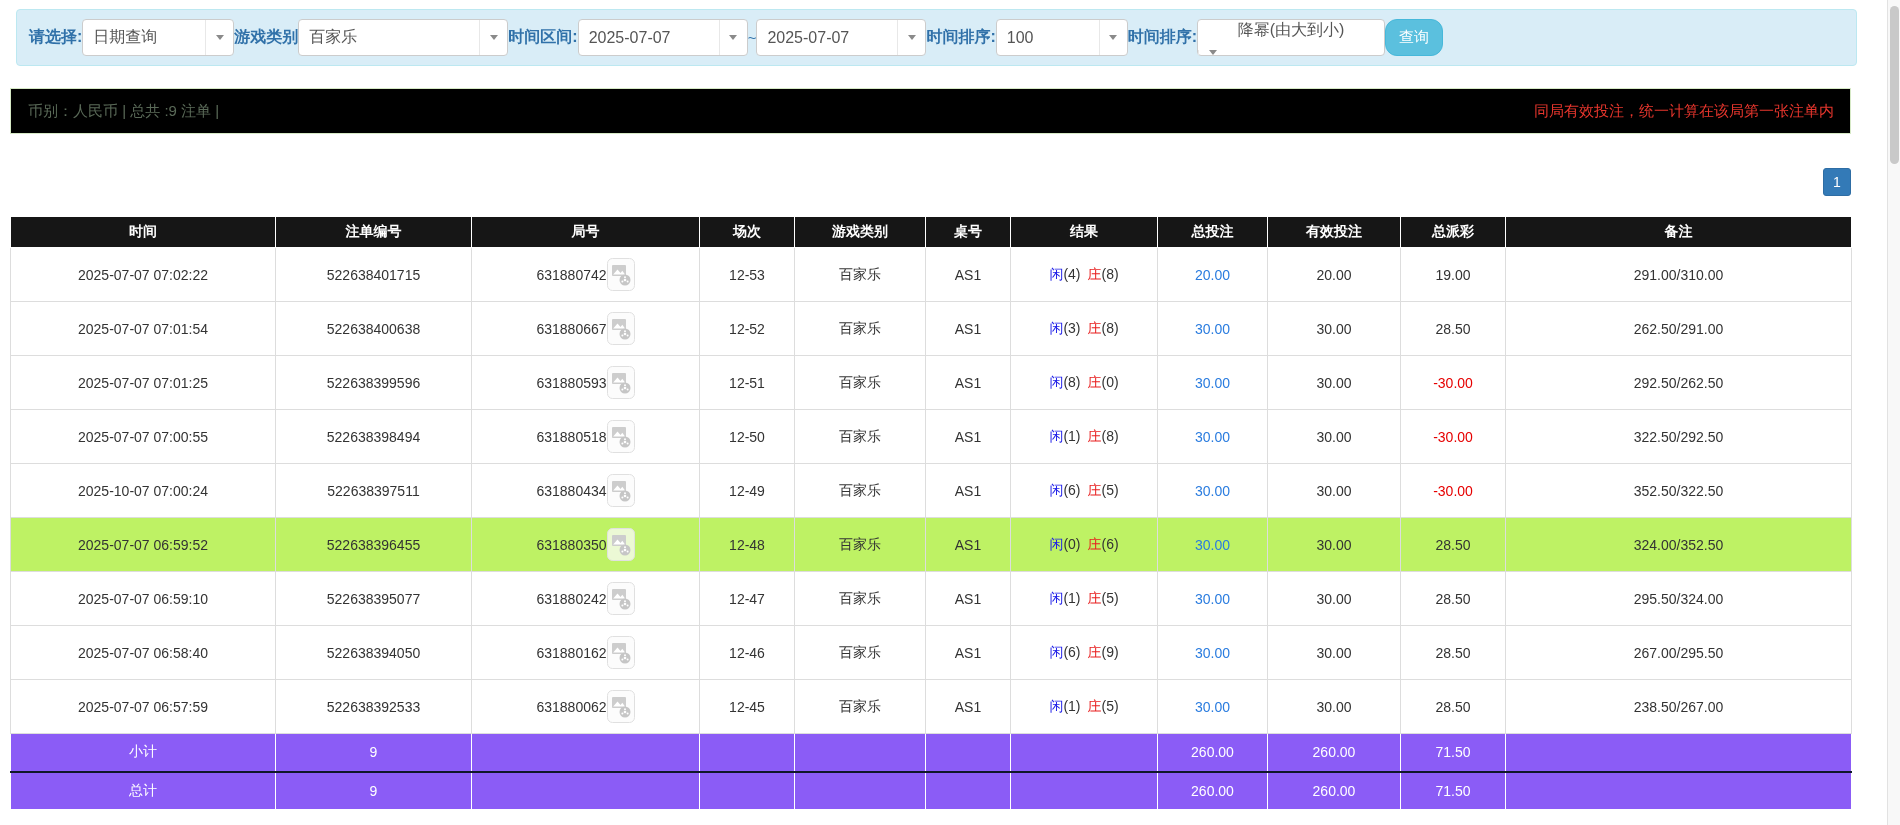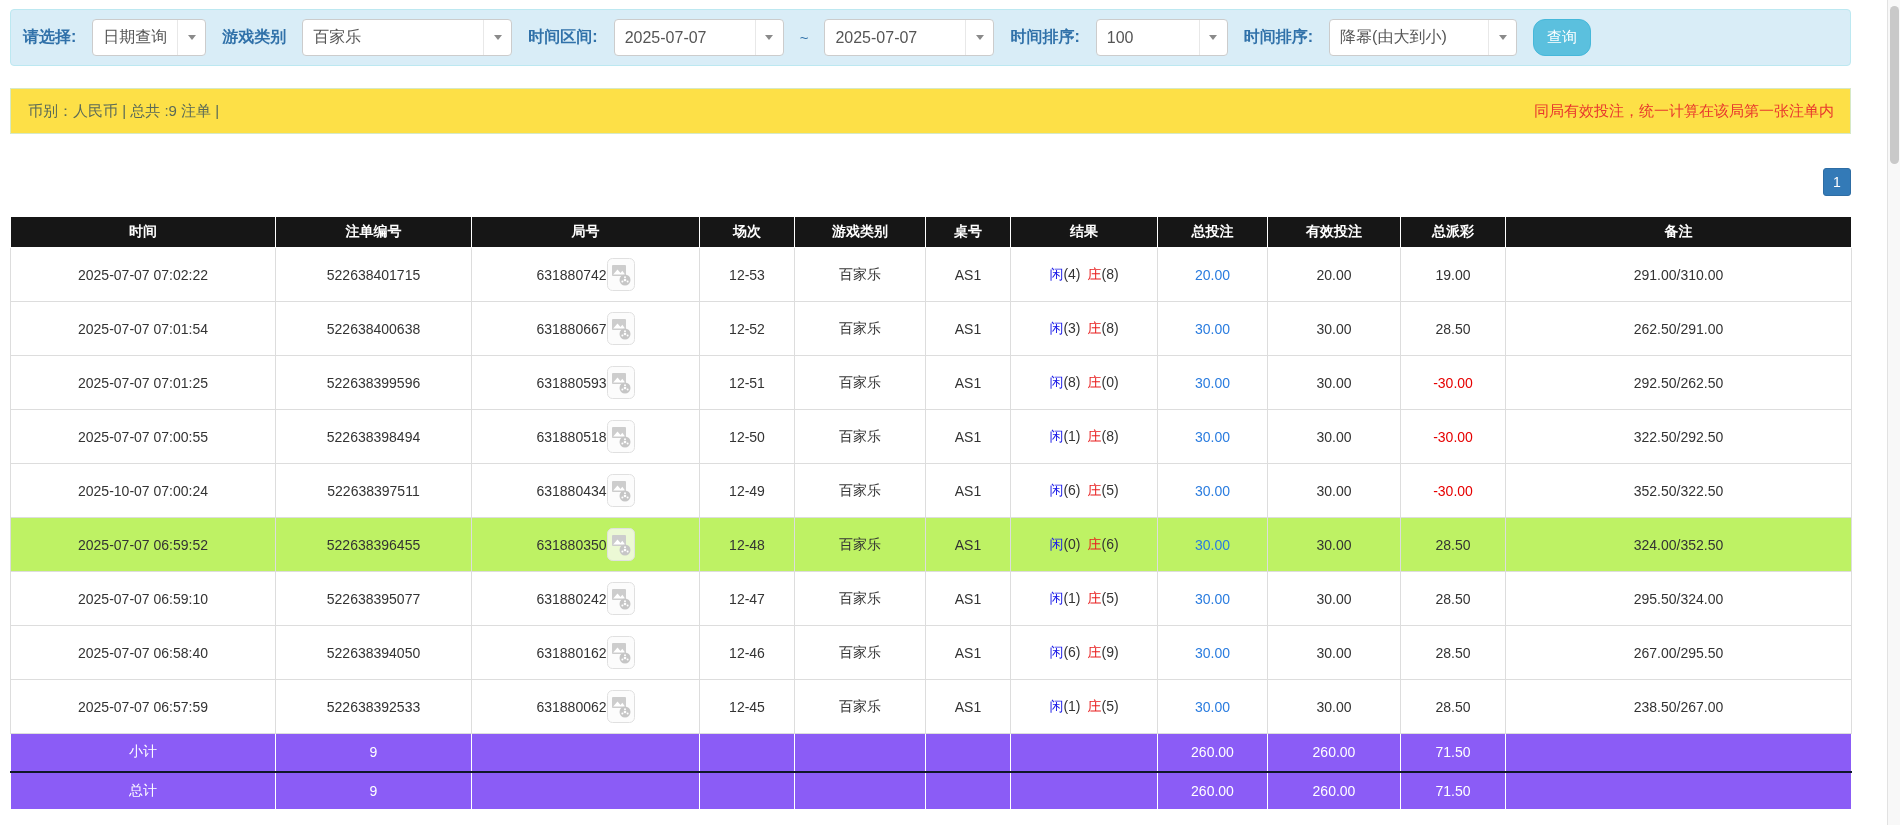--- a/index.html
+++ b/index.html
@@ -7,57 +7,57 @@
   body {
     position: relative;
     background: #fff;
     font-family: "Liberation Sans", "DejaVu Sans", sans-serif;
     overflow: hidden;
     color: #333;
   }
 
   
   .filterbar {
-    position: absolute; left: 10px; top: 9px;
+    position: absolute; left: 16px; top: 9px;
     width: 1841px; height: 57px;
     background: #d9edf7;
     border: 1px solid #bce8f1;
     border-radius: 4px;
     display: flex; align-items: center;
-    padding: 0 12px; gap: 16px;
+    padding: 0 12px; gap: 0;
   }
   .flabel { color: #3071a9; font-weight: bold; font-size: 16px; white-space: nowrap; }
   .tilde  { color: #3071a9; font-size: 15px; }
   .combo {
     background: #fff; border: 1px solid #ccc; border-radius: 4px;
     height: 37px; display: flex; align-items: center; cursor: pointer;
   }
   .combo-text { flex: 1; padding: 0 10px; font-size: 16px; color: #555; white-space: nowrap; overflow: hidden; }
   .combo-arrow {
     width: 28px; align-self: stretch; border-left: 1px solid #e8e8e8;
     display: flex; align-items: center; justify-content: center;
   }
   .combo-arrow::after {
     content: ''; display: block;
     border-left: 4px solid transparent; border-right: 4px solid transparent;
     border-top: 5px solid #8a8a8a;
   }
-  .w-select { width: 114px; } .w-game { width: 210px; } .w-date { width: 170px; }
-  .w-size { width: 132px; } .w-sort { width: 188px; }
+  .w-select { width: 152px; } .w-game { width: 210px; } .w-date { width: 170px; }
+  .w-size { width: 132px; } .w-sort { width: 188px; flex-direction: column; }
   .search-btn {
     background: #5bc0de; border: 1px solid #46b8da; color: #fff;
     height: 37px; padding: 0 13px; border-radius: 12px;
     font-size: 15px; cursor: pointer; font-family: inherit;
   }
 
   
   .summarybar {
     position: absolute; left: 10px; top: 88px;
     width: 1841px; height: 46px;
-    background: #fde047; border: 1px solid #d6e9c6;
+    background: #000000; border: 1px solid #d6e9c6;
     display: flex; align-items: center; justify-content: space-between;
     padding: 0 16px 0 17px;
   }
   .summary-left  { font-size: 15px; color: #5a6a58; }
   .summary-right { font-size: 15px; color: #e8362d; }
 
   
   .pager-row {
     position: absolute; left: 10px; top: 168px; width: 1841px;
     display: flex; justify-content: flex-end;

